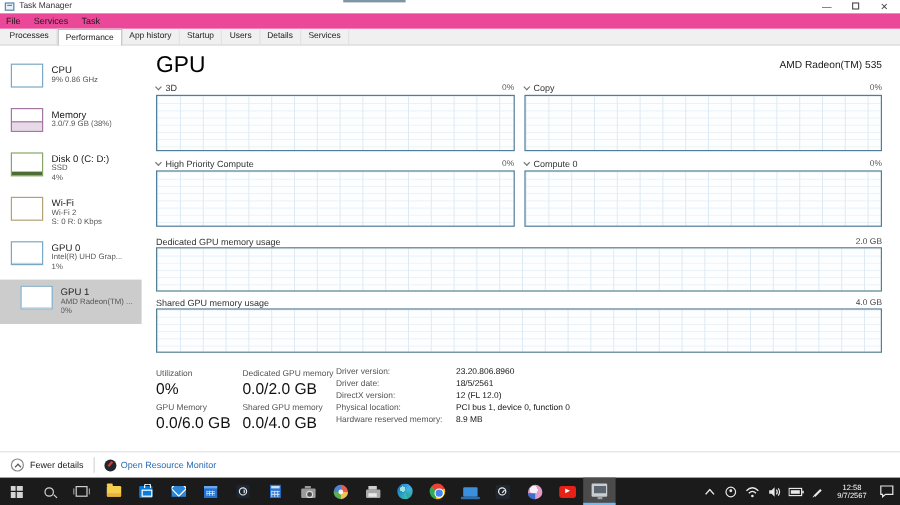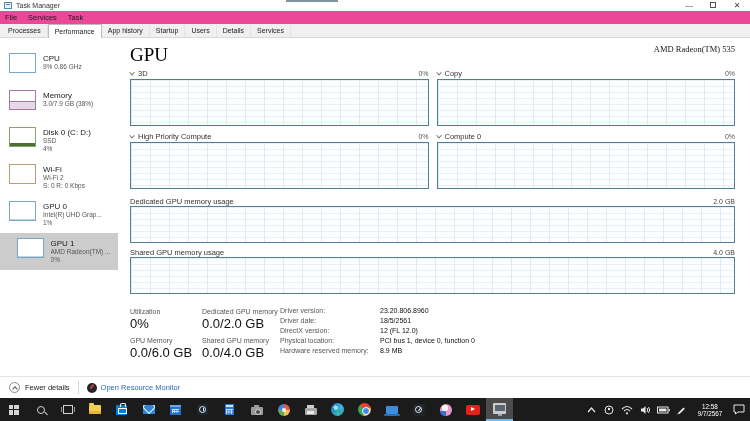--- a/index.html
+++ b/index.html
@@ -38,21 +38,21 @@
   .thumb-disk { border:1px solid #85a668; }
   .thumb-disk::after { content:""; position:absolute; left:0; right:0; bottom:0; height:3px; background:#4c6e33; }
   .thumb-wifi { border:1px solid #b5a075; }
   .thumb-gpu  { border:1px solid #7aa8c4; }
   .thumb-gpu::after { content:""; position:absolute; left:0; right:0; bottom:0; height:1px; background:#bcd6e6; }
   .side-txt { padding-top:1px; overflow:hidden; }
   .side-title { font-size:8px; color:#1a1a1a; display:block; line-height:9px; }
   .side-sub { font-size:6.5px; color:#555; display:block; line-height:8px; white-space:nowrap; }
 
   .main { flex:1; padding:5px 15px 0 12px; min-width:0; }
-  .main-header { display:flex; align-items:flex-start;font-family:Liberation Serif, serif; }
+  .main-header { display:flex; align-items:center; }
   .main-title { font-size:19px; font-weight:300; color:#000; line-height:21px; letter-spacing:0; }
   .main-sub { margin-left:auto; font-size:8.5px; color:#1a1a1a; padding-bottom:2px; }
 
   .charts2 { display:grid; grid-template-columns:1fr 1fr; column-gap:8px; margin-top:3px; }
   .chart-head { display:flex; align-items:center; height:11px; }
   .chev { width:4px; height:4px; border-right:1px solid #777; border-bottom:1px solid #777; transform:rotate(45deg) translate(-1px,-1px); margin-right:4px; flex-shrink:0; }
   .chart-label { font-size:7.5px; color:#333; white-space:nowrap; }
   .chart-val { margin-left:auto; font-size:7px; color:#555; }
   .graph { height:47px; border:1px solid #4f7e99; background-color:#fdfeff;
            background-image:linear-gradient(to right,#ddeaf3 1px,transparent 1px),

